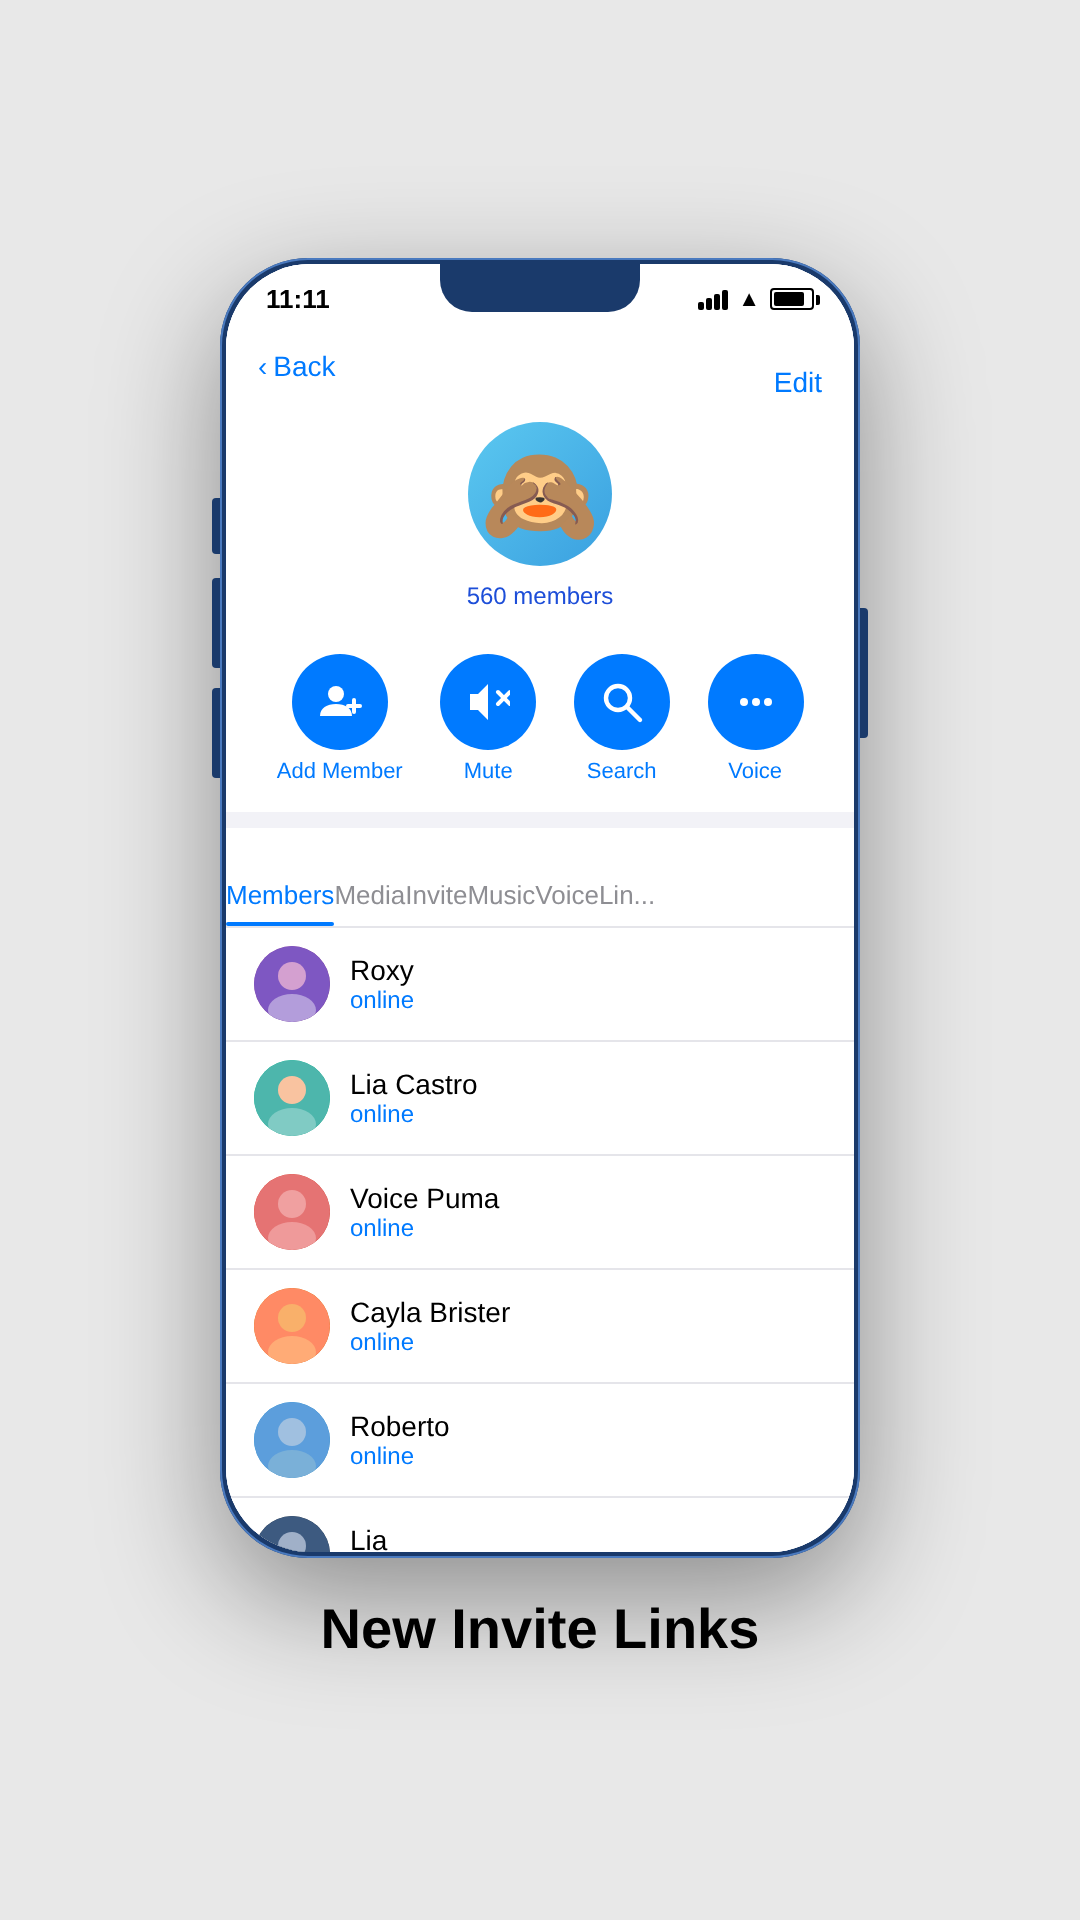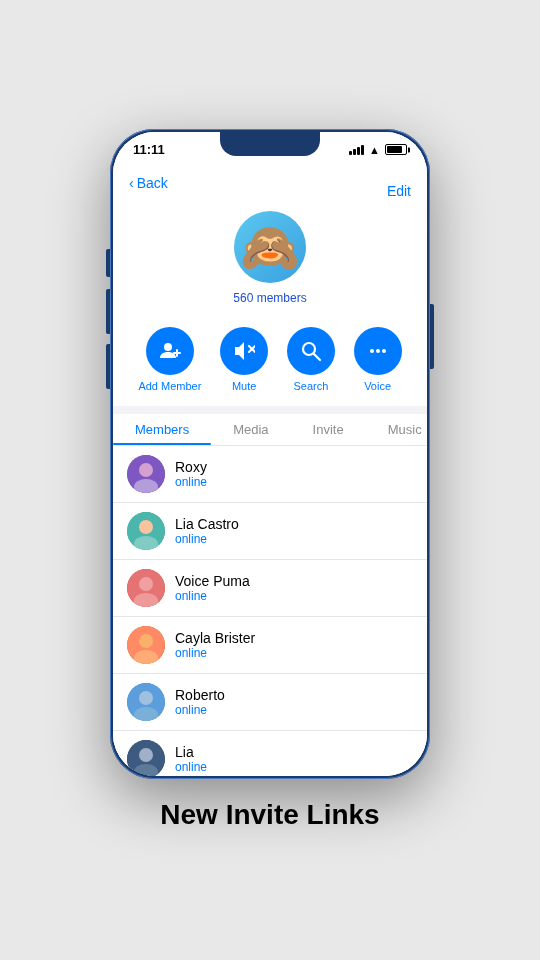--- a/index.html
+++ b/index.html
@@ -233,26 +233,27 @@
       background: #f2f2f7;
     }
     
     .tabs-bar {
       display: flex;
       border-bottom: 1px solid #e5e5ea;
       background: #fff;
       overflow: hidden;
     }
     .tab-item {
-      padding: 8px 22px;
+      padding: 8px 0;
       font-size: 13px;
       color: #8e8e93;
       white-space: nowrap;
       cursor: pointer;
       position: relative;
+      margin-top: 18px;
     }
     .tab-item.active {
       color: #007AFF;
     }
     .tab-item.active::after {
       content: '';
       position: absolute;
       bottom: 0; left: 0; right: 0;
       height: 2px;
       background: #007AFF;

